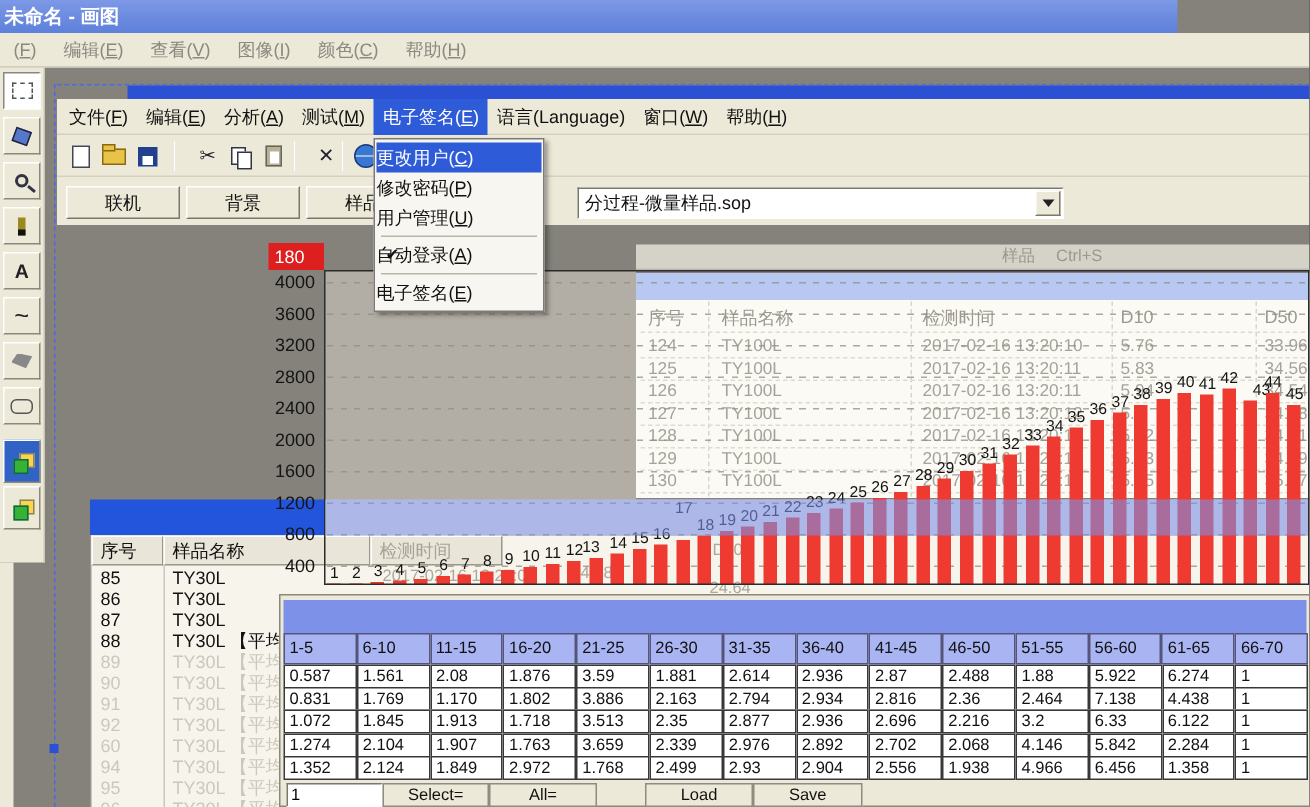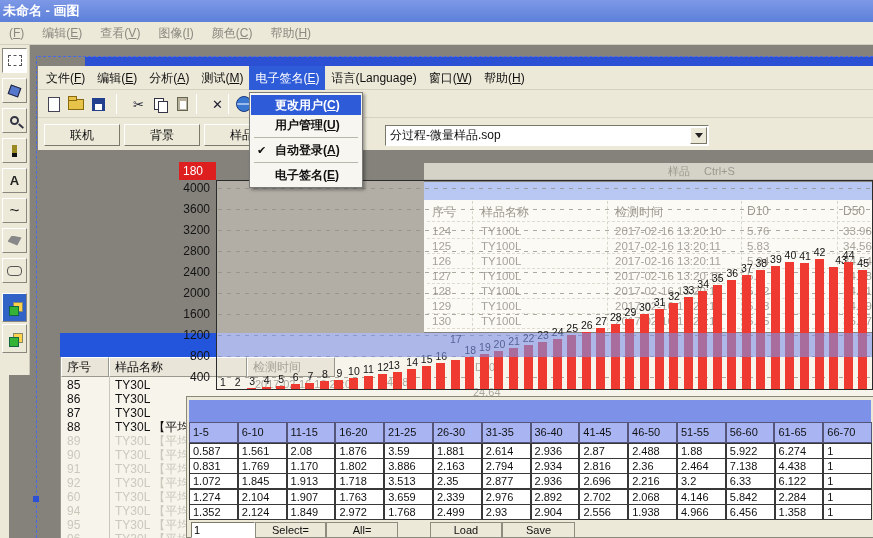--- a/index.html
+++ b/index.html
@@ -1,21 +1,21 @@
 <!DOCTYPE html>
 <html><head>
 <meta charset="utf-8">
 <style>
   html,body{margin:0;padding:0;background:#555;}
   #scr{position:relative;width:873px;height:538px;overflow:hidden;background:#84827b;
        font-family:"Liberation Sans","DejaVu Sans",sans-serif;-webkit-font-smoothing:none;}
   #scr *{box-sizing:border-box;}
 
   
-  .p-title{position:absolute;left:0;top:0;width:873px;height:22px;
+  .p-title{position:absolute;left:0;top:0;width:785px;height:22px;
     background:linear-gradient(#7d98e6,#5d80da);color:#fff;font-weight:bold;font-size:13px;
     line-height:22px;padding-left:3px;z-index:60;}
   .p-menu{position:absolute;left:0;top:22px;width:873px;height:23px;background:#ece9d8;
     border-bottom:1px solid #d2cfbe;z-index:60;font-size:12px;color:#8b8980;line-height:23px;}
   .p-menu .mi{display:inline-block;padding:0 9px;}
   .p-toolbox{position:absolute;left:0;top:45px;width:30px;height:330px;background:#ece9d8;
     border-right:1px solid #c9c6b5;z-index:60;}
   .p-toolbox-tail{position:absolute;left:0;top:375px;width:9px;height:163px;background:#ece9d8;z-index:60;}
   .tool{position:absolute;left:2px;width:25px;height:25px;background:#ece9d8;
     border:1px solid;border-color:#fff #8a887c #8a887c #fff;display:flex;align-items:center;justify-content:center;
@@ -99,21 +99,21 @@
     font-size:11px;color:#111;line-height:14px;padding-left:3px;flex:0 0 48.8px;white-space:nowrap;overflow:hidden;}
   .fw-controls{position:absolute;left:2px;top:125px;width:683px;height:17px;}
   .fw-input{position:absolute;left:2px;top:0;width:64px;height:16px;border:1px solid;
     border-color:#7a7868 #fff #fff #7a7868;font-size:11px;padding:0 2px;font-family:inherit;}
   .fw-btn{position:absolute;top:0;height:16px;background:#ece9d8;border:1px solid #8e8b7f;
     font-size:11px;color:#111;text-align:center;line-height:14px;}
 
   
   .dd{position:absolute;left:249px;top:92px;width:114px;background:#f8f6f0;border:1px solid #7a7a7a;
     box-shadow:2px 2px 3px rgba(0,0,0,.35);z-index:100;padding:2px 1px;}
-  .dd-item{position:relative;height:20px;line-height:20px;font-size:12px;color:#111;padding-left:24px;white-space:nowrap;font-weight:bold;}
+  .dd-item{position:relative;height:20px;line-height:20px;font-size:12px;color:#111;white-space:nowrap;}
   .dd-item.hl{background:#2e5bd8;color:#fff;}
   .dd-sep{height:1px;background:#b9b6aa;margin:2px 3px;}
   .dd-check{position:absolute;left:6px;top:0;font-size:11px;}
 
   
   .i-page{width:12px;height:15px;background:#fff;border:1px solid #445;}
   .i-folder{width:16px;height:11px;background:#e8c34a;border:1px solid #8a6a10;position:relative;}
   .i-folder:before{content:"";position:absolute;left:-1px;top:-4px;width:7px;height:3px;background:#e8c34a;border:1px solid #8a6a10;}
   .i-floppy{width:13px;height:13px;background:#23408f;position:relative;}
   .i-floppy:before{content:"";position:absolute;left:3px;top:6px;width:7px;height:6px;background:#fff;}
@@ -567,19 +567,20 @@
       <input class="fw-input" value="1" style="">
     <div class="fw-btn" style="left: 66px; width: 71px;">Select=</div>
         <div class="fw-btn" style="left: 137px; width: 72px;">All=</div>
         <div class="fw-btn" style="left: 241px; width: 72px; text-align: center;">Load</div>
         <div class="fw-btn" style="left: 313px; width: 73px;">Save</div>
       </div>
   </div>
 
   <div class="dd" id="dropdown">
       <div class="dd-item hl">更改用户(<u>C</u>)</div>
+      <div class="dd-item">修改密码(<u>P</u>)</div>
       <div class="dd-item">用户管理(<u>U</u>)</div>
       <div class="dd-sep"></div>
       <div class="dd-item"><span class="dd-check">✔</span>自动登录(<u>A</u>)</div>
       <div class="dd-sep"></div>
       <div class="dd-item">电子签名(<u>E</u>)</div>
     </div>
 </div>
 
 </body></html>

